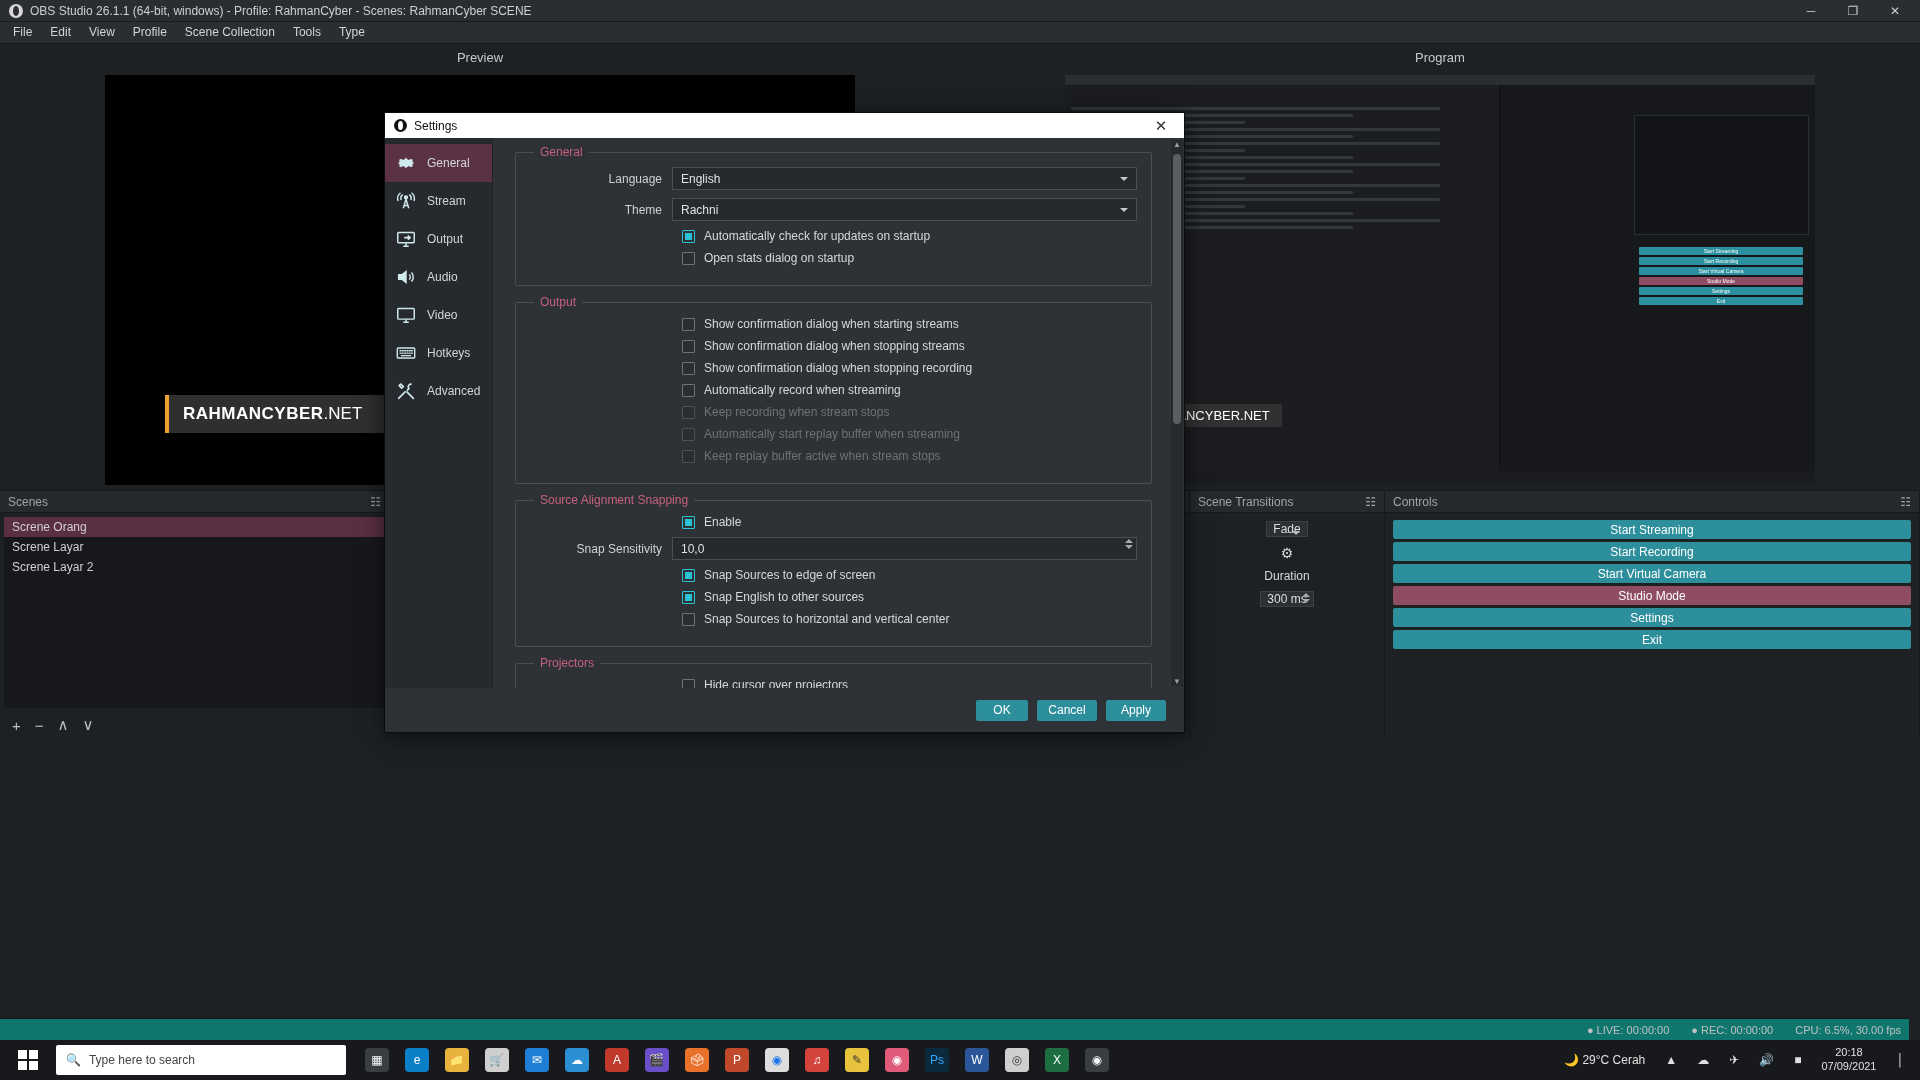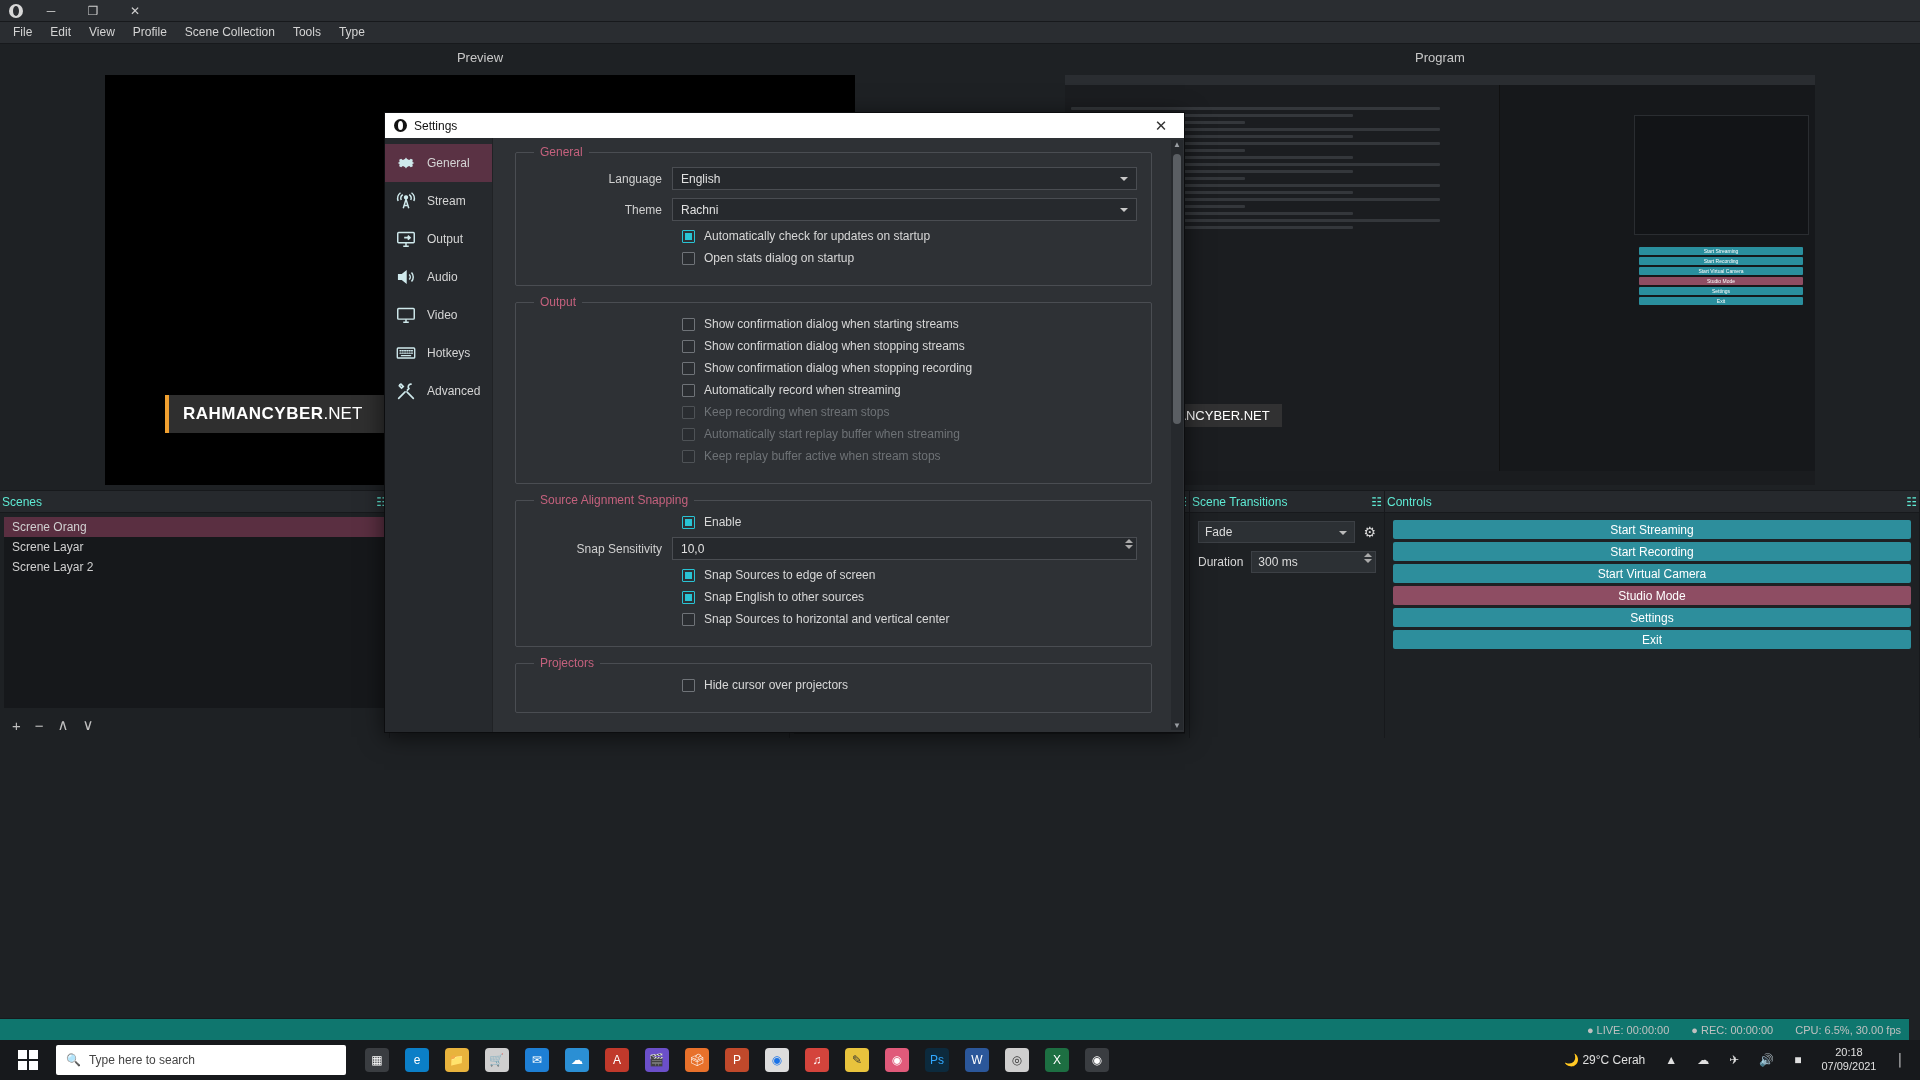--- a/index.html
+++ b/index.html
@@ -98,21 +98,21 @@
   .ps-tb-icon { width: 9px; height: 9px; border-radius: 2px; }
 
   
   .docks { display: flex; height: 248px; border-top: 1px solid #17191c; }
   .dock {
     border-right: 1px solid #17191c; display: flex; flex-direction: column;
     background: #1e2124;
   }
   .dock-header {
     height: 22px; background: #26292d; display: flex; align-items: center;
-    padding: 0 2px; font-size: 12px; color: #5eead4; justify-content: space-between;
+    padding: 0 8px; font-size: 12px; color: #a3a3a3; justify-content: space-between;
     border-bottom: 1px solid #17191c;
   }
   .dock-body { flex: 1; background: #16181b; margin: 4px; overflow: hidden; }
   .dock-toolbar {
     height: 26px; display: flex; align-items: center; gap: 14px;
     padding: 0 12px; font-size: 15px; color: #c0c0c0;
   }
   .scene-item { padding: 3px 8px; font-size: 12px; color: #d0d0d0; }
   .scene-item.selected { background: #5a2f41; }
 
@@ -122,21 +122,21 @@
     display: flex; justify-content: space-between; font-size: 8px; color: #888;
     padding: 0 2px;
   }
   .mixer-bar {
     height: 6px; background: #2c2f33; margin: 3px 0; position: relative;
   }
   .mixer-fill { position: absolute; left: 0; top: 0; bottom: 0; width: 86%; background: #2cb5c6; }
   .mixer-slider { position: absolute; right: 3%; top: -3px; width: 7px; height: 12px; background: #aaa; border-radius: 1px; }
 
   
-  .field-row { display: flex; align-items: center; gap: 8px; padding: 4px 8px; font-size: 12px; }
+  .field-row { display: flex; align-items: center; gap: 8px; padding: 4px 8px; font-size: 12px; flex-direction: column; }
   .combo {
     flex: 1; background: #2c3034; border: 1px solid #3c4045; height: 22px;
     display: flex; align-items: center; padding: 0 6px; font-size: 12px; color: #ddd;
     position: relative;
   }
   .combo::after {
     content: ""; position: absolute; right: 7px; top: 9px;
     border-left: 4px solid transparent; border-right: 4px solid transparent;
     border-top: 4px solid #bbb;
   }
@@ -273,20 +273,21 @@
     width: 52px; height: 21px; background: #2d8e9c; color: #fff; font-size: 12px;
     display: flex; align-items: center; justify-content: center; border-radius: 2px;
   }
   .dlg-btn.wide { width: 60px; }
 </style>
 </head>
 <body>
 
 <div class="titlebar">
   <div class="tb-icon"></div>
+  <div class="tb-title">OBS Studio 26.1.1 (64-bit, windows) - Profile: RahmanCyber - Scenes: RahmanCyber SCENE</div>
   <div class="tb-btns">
     <div class="tb-btn">─</div>
     <div class="tb-btn">❐</div>
     <div class="tb-btn close">✕</div>
   </div>
 </div>
 
 <div class="menubar">
   <div class="menu-item">File</div>
   <div class="menu-item">Edit</div>
@@ -670,20 +671,25 @@
       </div>
 
       <div class="vscroll">
         <div class="vs-arrow" style="top:0">▲</div>
         <div class="vthumb" style="top:14px"></div>
         <div class="vs-arrow" style="bottom:0">▼</div>
       </div>
     </div>
   </div>
 
+  <div class="dlg-footer">
+    <div class="dlg-btn">OK</div>
+    <div class="dlg-btn wide">Cancel</div>
+    <div class="dlg-btn wide">Apply</div>
+  </div>
 </div>
 
 <div class="taskbar">
   <div class="start-btn">
     <div class="win-logo">
         <div></div>
         <div></div>
         <div></div>
         <div></div>
       </div>

